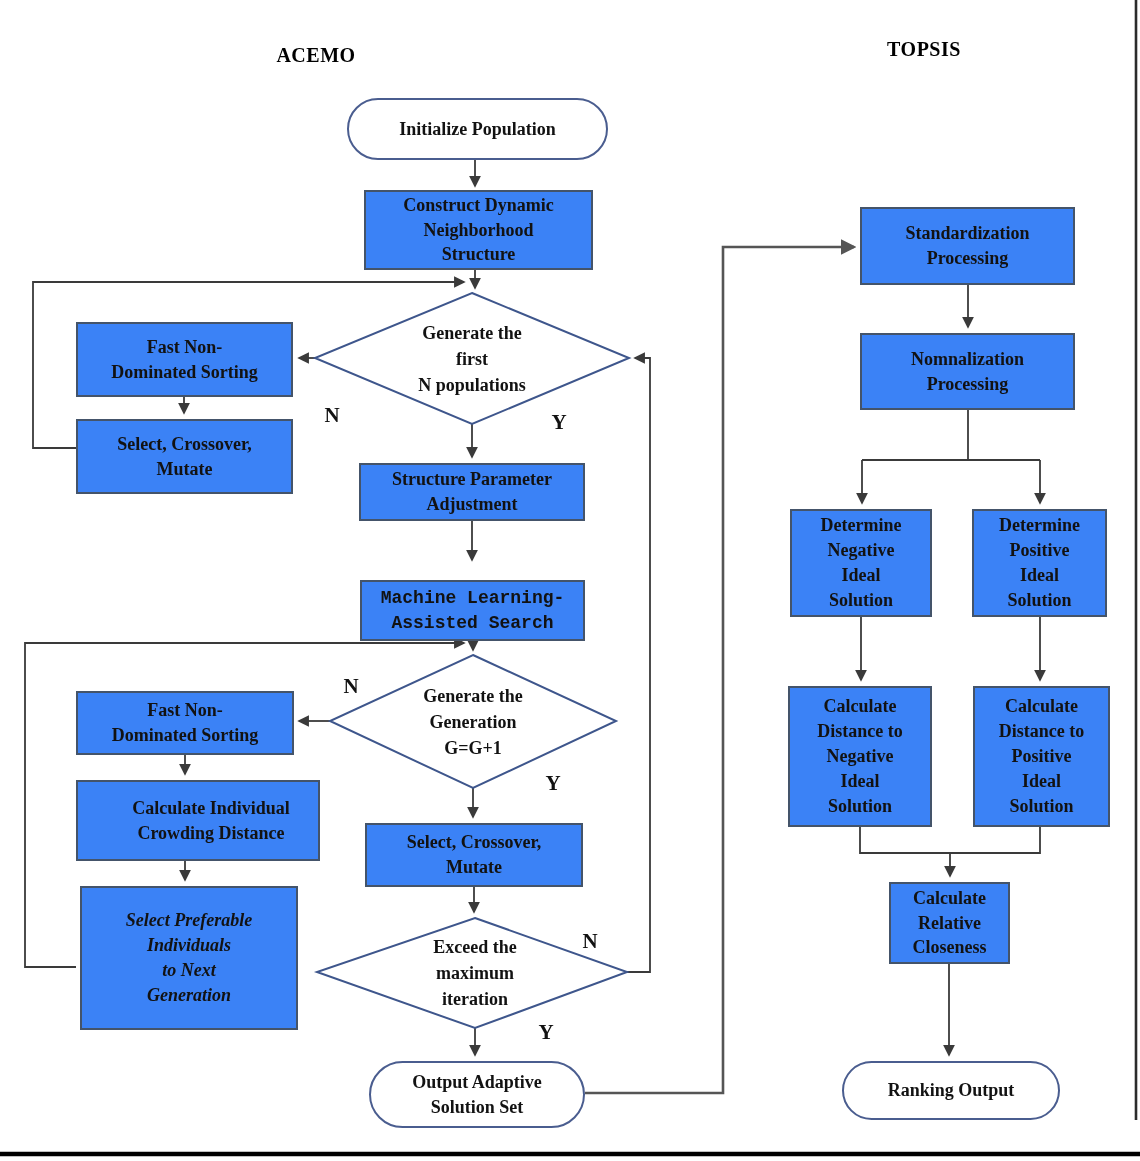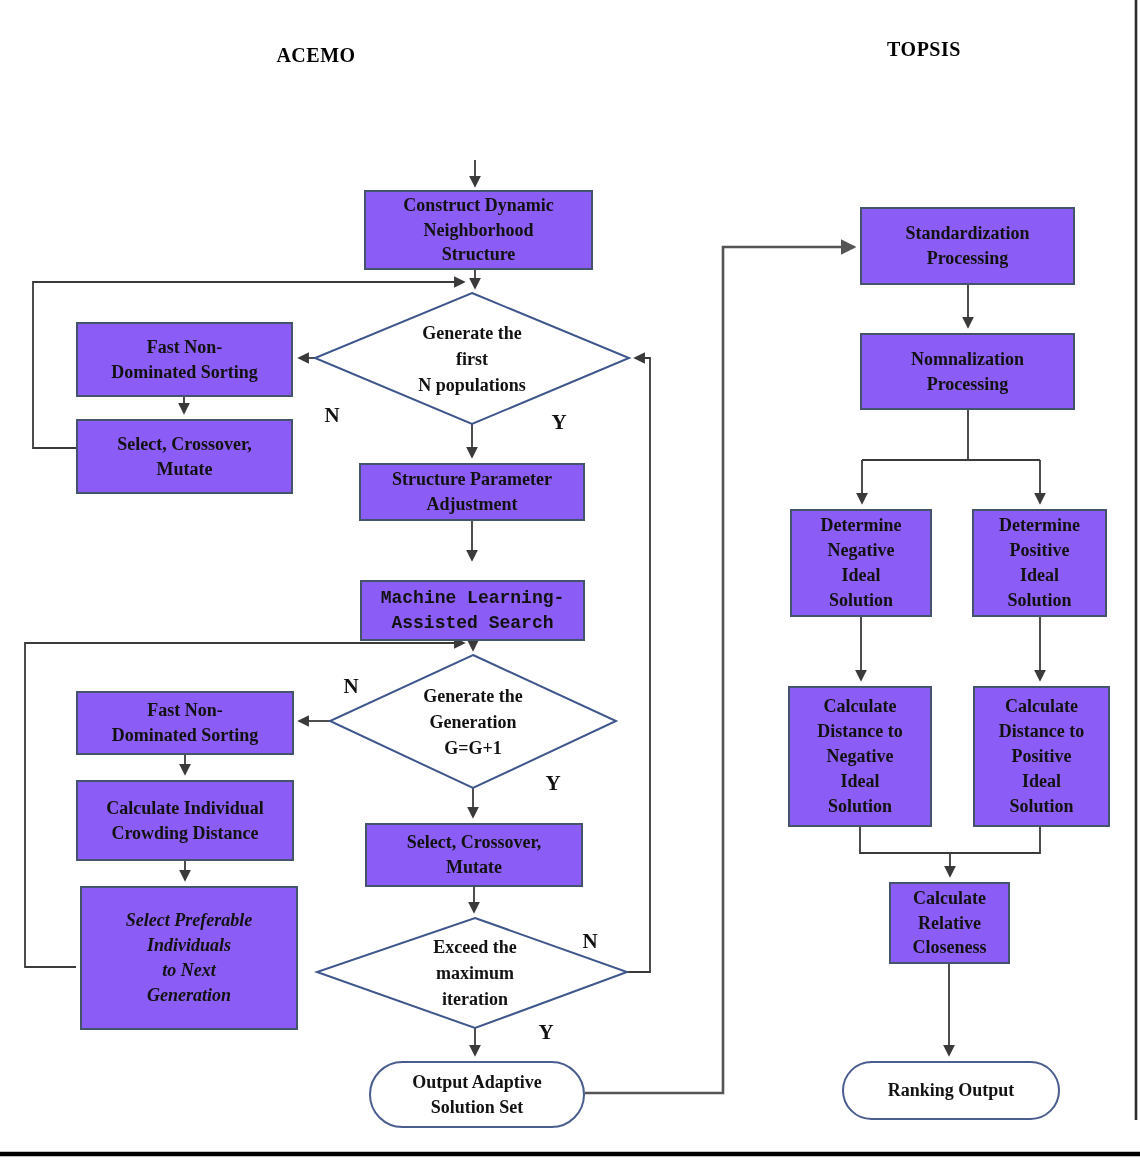--- a/index.html
+++ b/index.html
@@ -10,21 +10,21 @@
   svg.wires{position:absolute;left:0;top:0;width:1140px;height:1161px;}
   .title{
     position:absolute;font-weight:bold;font-size:20px;color:#000;
     text-align:center;letter-spacing:.5px;
   }
   .node{
     position:absolute;display:flex;align-items:center;justify-content:center;
     text-align:center;white-space:pre-line;font-weight:bold;color:#121212;
     font-size:18px;line-height:1.38;
   }
-  .box{border:2px solid #44546A;background:#8b5cf6;}
+  .box{border:2px solid #44546A;background:#3b82f6;}
   .stadium{border:2px solid #4A5D8F;background:#ffffff;}
   .dlabel{background:transparent;line-height:1.45;}
   .edge-label{
     position:absolute;width:30px;height:30px;display:flex;align-items:center;
     justify-content:center;font-weight:bold;font-size:21px;color:#121212;
   }
 </style>
 </head>
 <body>
 
@@ -80,40 +80,41 @@
       <polygon points="475,918 627,972 475,1028 317,972"></polygon>
     </g>
 
     <path d="M1136,0 L1136,1120" stroke="#2b2b2b" stroke-width="2.6"></path>
     <path d="M0,1154 L1140,1154" stroke="#000000" stroke-width="4.5"></path>
   </svg>
 
   <div class="title" style="left:216px;top:44px;width:200px;">ACEMO</div>
   <div class="title" style="left:824px;top:38px;width:200px;">TOPSIS</div>
 
+  <div class="node stadium" style="left:347px;top:98px;width:257px;height:58px;border-radius:32px;">Initialize Population</div>
   <div class="node box" style="left:364px;top:190px;width:225px;height:76px;">Construct Dynamic
 Neighborhood
 Structure</div>
   <div class="node dlabel" style="left:372px;top:312px;width:200px;height:94px;">Generate the
 first
 N populations</div>
   <div class="node box" style="left:76px;top:322px;width:213px;height:71px;">Fast Non-
 Dominated Sorting</div>
   <div class="node box" style="left:76px;top:419px;width:213px;height:71px;">Select, Crossover,
 Mutate</div>
   <div class="node box" style="left:359px;top:463px;width:222px;height:54px;">Structure Parameter
 Adjustment</div>
   <div class="node box" style="left:360px;top:580px;width:221px;height:57px;font-family:Liberation Mono, monospace;">Machine Learning-
 Assisted Search</div>
   <div class="node dlabel" style="left:373px;top:675px;width:200px;height:94px;">Generate the
 Generation
 G=G+1</div>
   <div class="node box" style="left:76px;top:691px;width:214px;height:60px;">Fast Non-
 Dominated Sorting</div>
-  <div class="node box" style="left:76px;top:780px;width:214px;height:77px;">Calculate Individual
+  <div class="node box" style="left:76px;top:780px;width:214px;height:77px;padding-left:26px;">Calculate Individual
 Crowding Distance</div>
   <div class="node box" style="left:80px;top:886px;width:214px;height:140px;font-style:italic;">Select Preferable
 Individuals
 to Next
 Generation</div>
   <div class="node box" style="left:365px;top:823px;width:214px;height:60px;">Select, Crossover,
 Mutate</div>
   <div class="node dlabel" style="left:375px;top:927px;width:200px;height:92px;">Exceed the
 maximum
 iteration</div>

